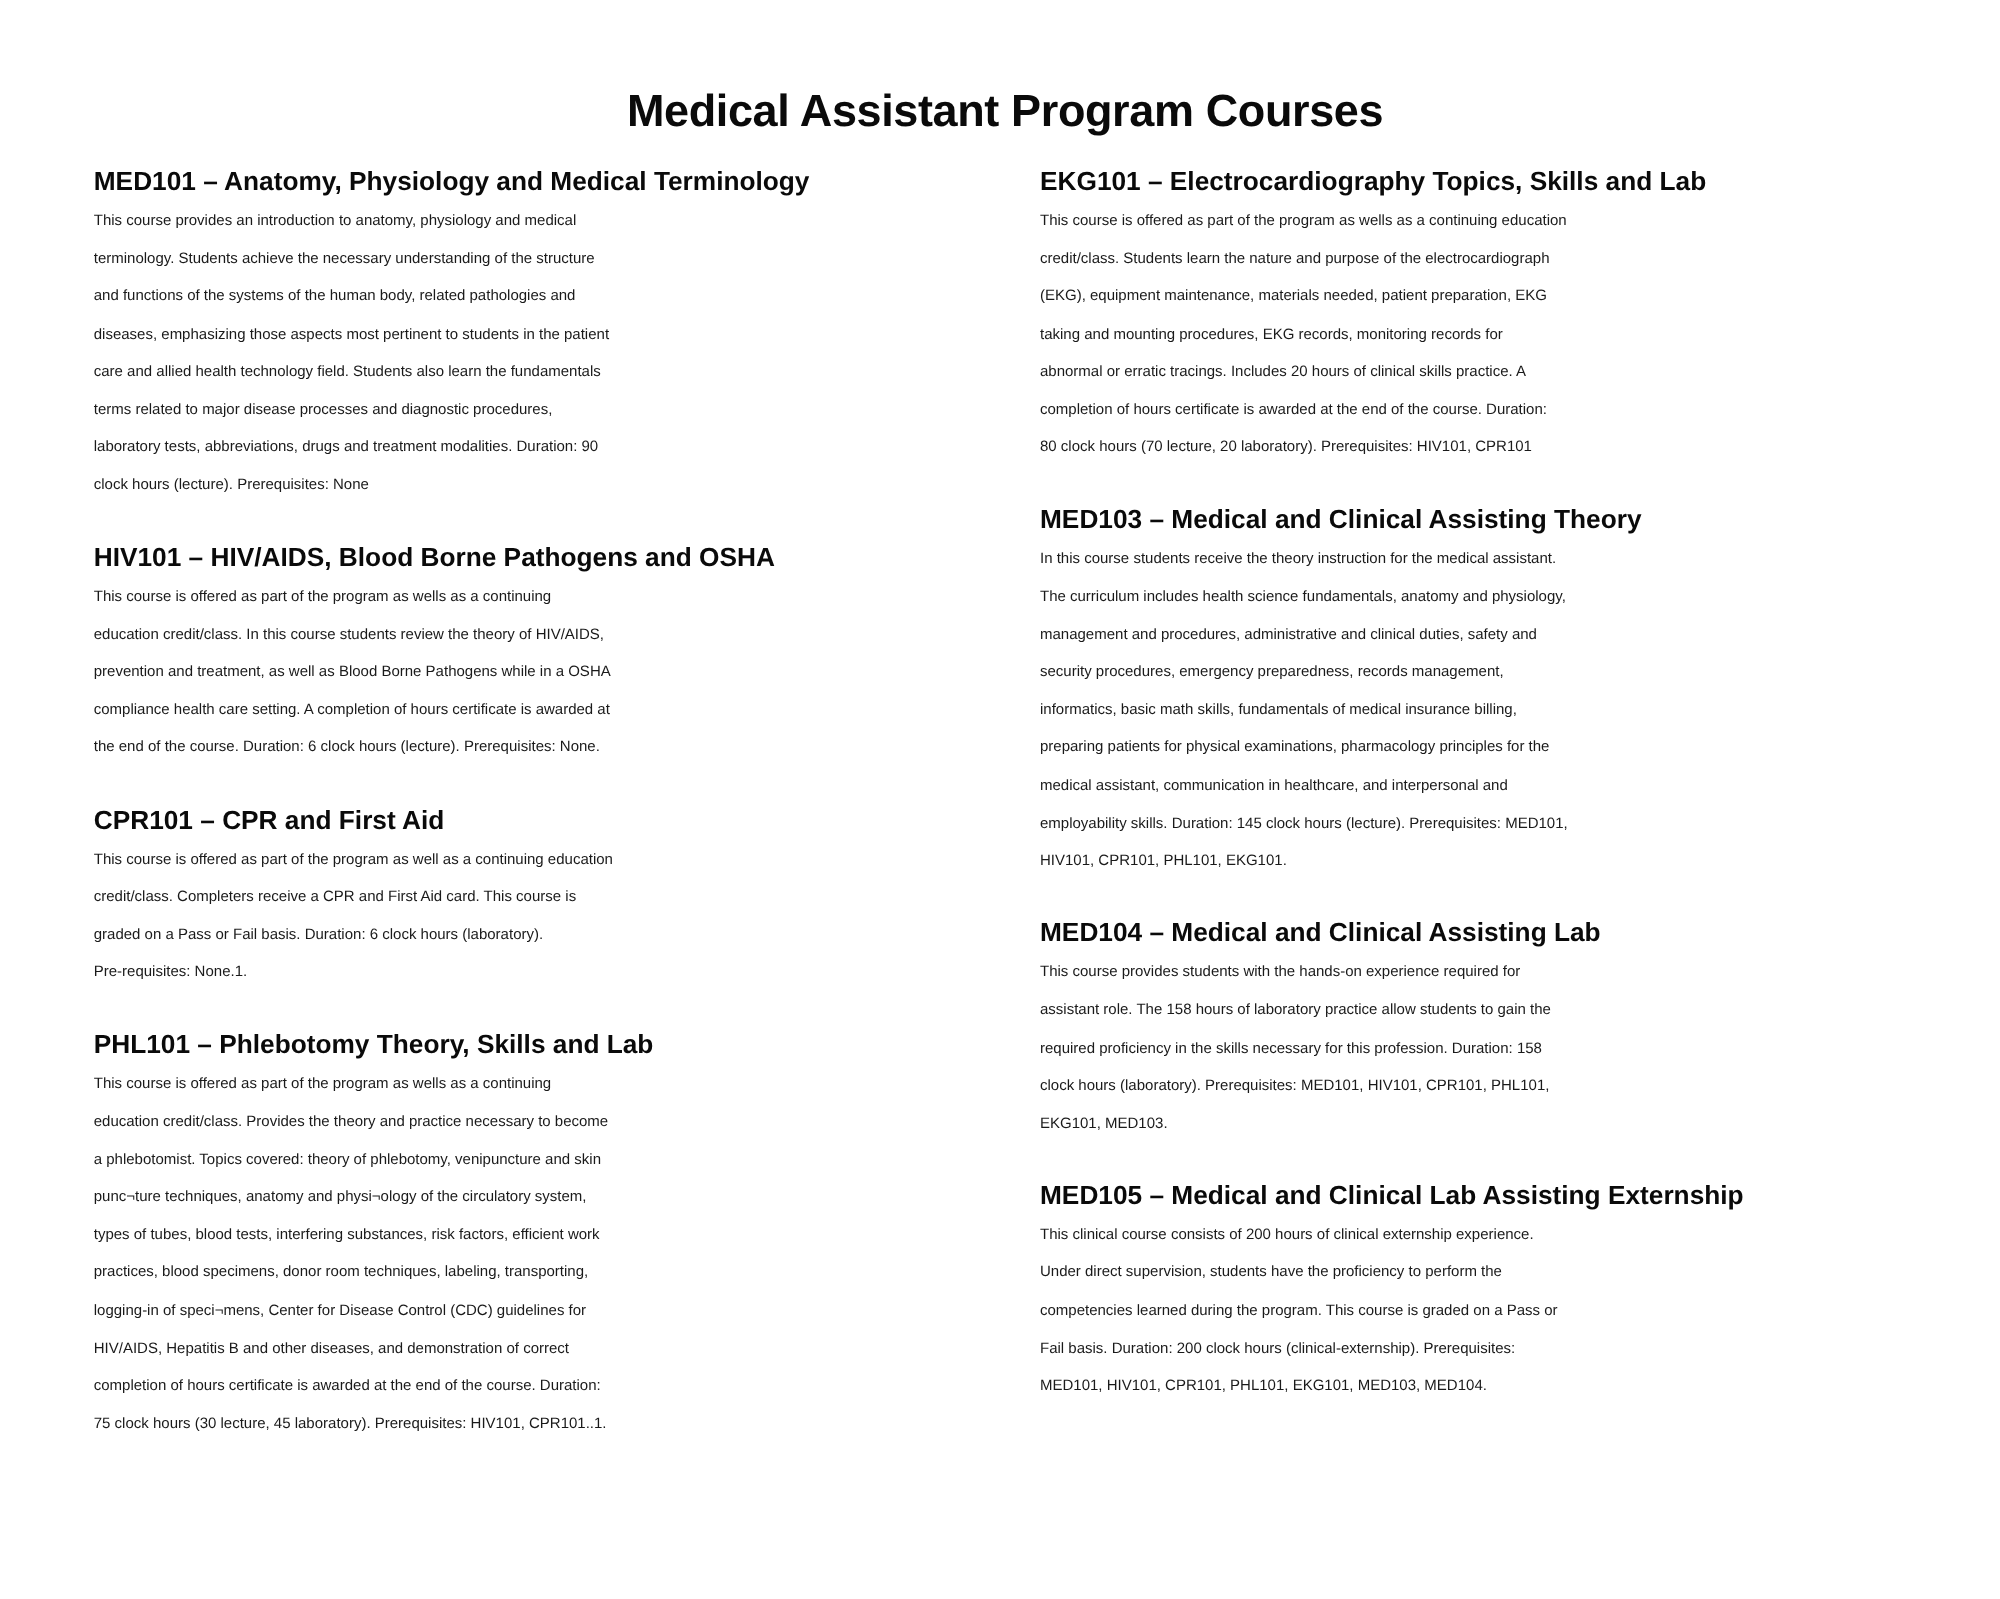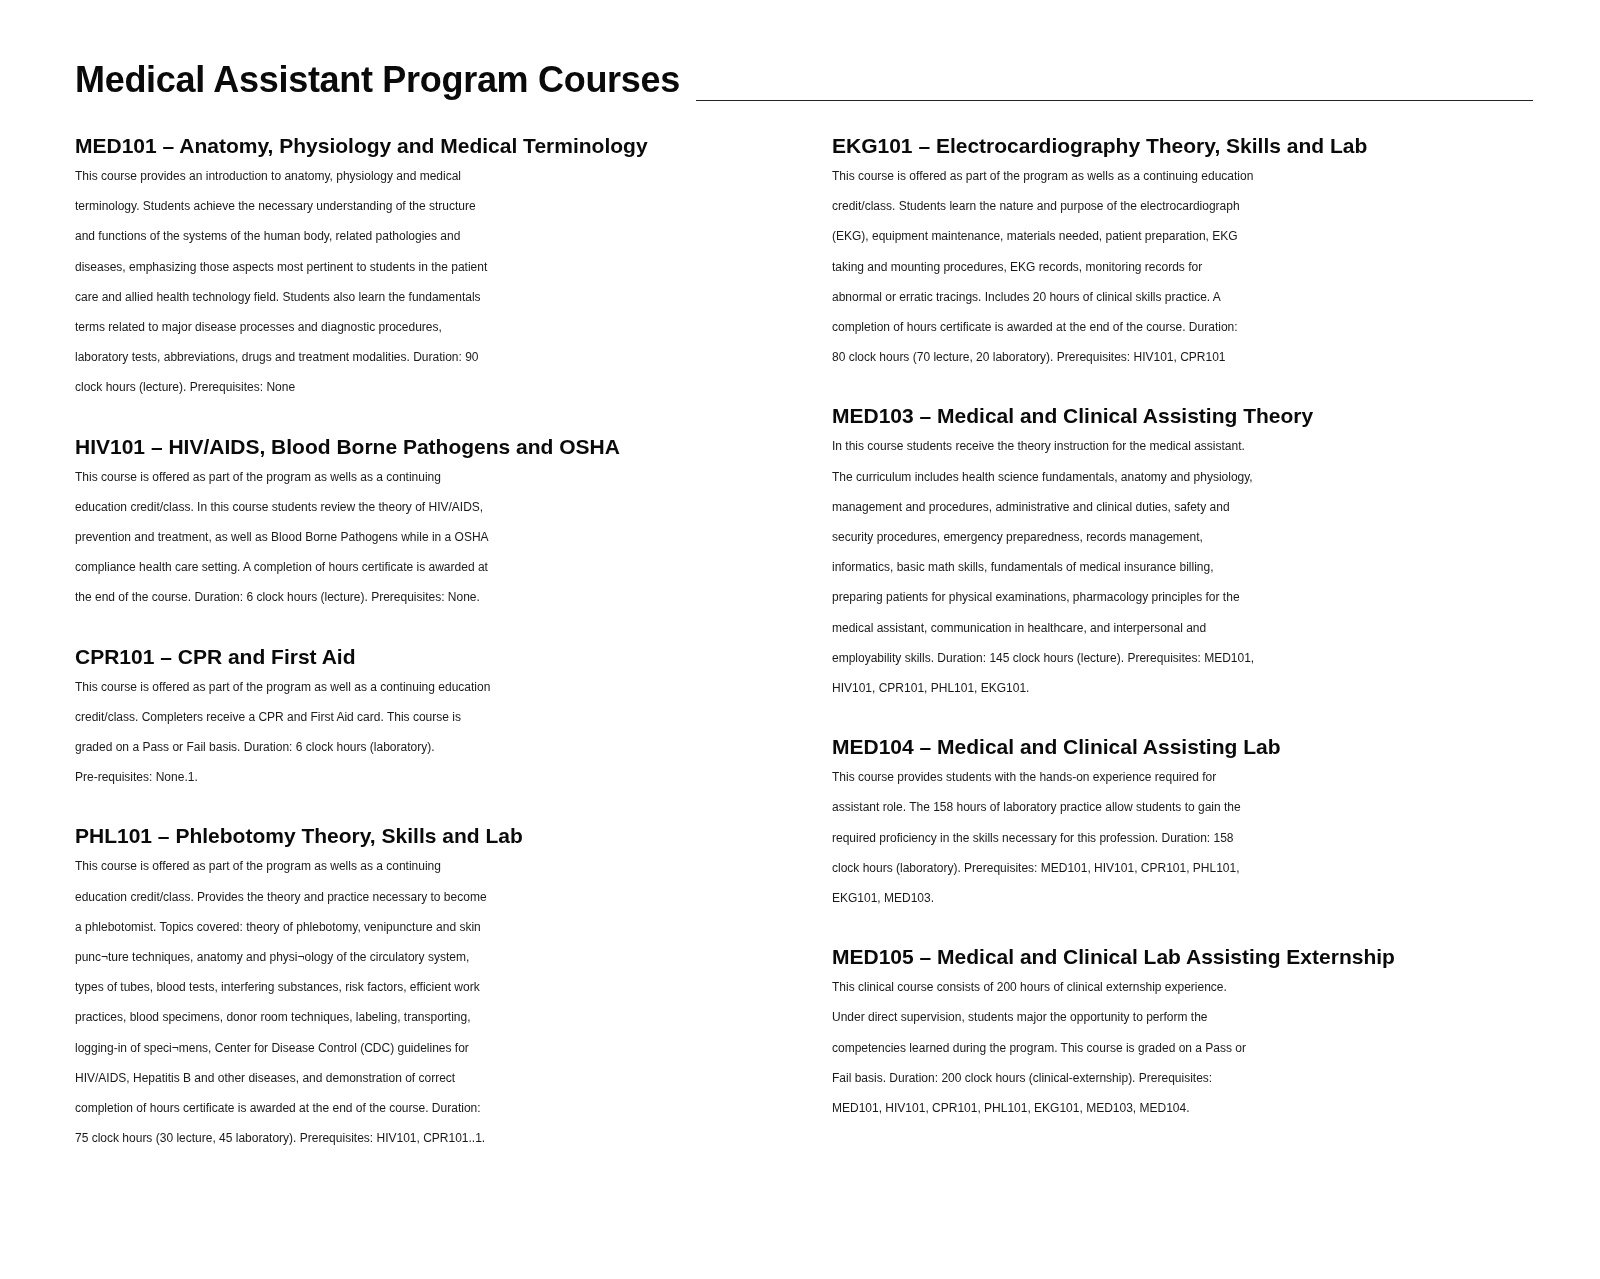--- a/index.html
+++ b/index.html
@@ -11,25 +11,26 @@
       width: 1600px;
       height: 1279px;
       position: relative;
       overflow: hidden;
       color: #111111;
       font-family: "Liberation Sans", sans-serif;
     }
     .header {
       position: absolute;
       left: 75px;
-      top: 49px;
+      top: 68px;
       width: 1458px;
       height: 52px;
       display: flex;
-      align-items: flex-end;
+      align-items: center;
+      flex-direction: column;
     }
     .page-title {
       font-family: "Liberation Sans", sans-serif;
       font-weight: bold;
       font-size: 36px;
       letter-spacing: -0.3px;
       color: #0a0a0a;
       white-space: nowrap;
       margin: 0;
     }
@@ -126,21 +127,21 @@
         <span class="line">practices, blood specimens, donor room techniques, labeling, transporting,</span>
         <span class="line">logging-in of speci¬mens, Center for Disease Control (CDC) guidelines for</span>
         <span class="line">HIV/AIDS, Hepatitis B and other diseases, and demonstration of correct</span>
         <span class="line">completion of hours certificate is awarded at the end of the course. Duration:</span>
         <span class="line">75 clock hours (30 lecture, 45 laboratory). Prerequisites: HIV101, CPR101..1.</span>
       </p>
     </section>
   </div>
 <div class="column col-right">
     <section class="course">
-      <h2 class="course-title">EKG101 – Electrocardiography Theory, Skills and Lab</h2>
+      <h2 class="course-title">EKG101 – Electrocardiography Topics, Skills and Lab</h2>
       <p class="course-body">
         <span class="line">This course is offered as part of the program as wells as a continuing education</span>
         <span class="line">credit/class. Students learn the nature and purpose of the electrocardiograph</span>
         <span class="line">(EKG), equipment maintenance, materials needed, patient preparation, EKG</span>
         <span class="line">taking and mounting procedures, EKG records, monitoring records for</span>
         <span class="line">abnormal or erratic tracings. Includes 20 hours of clinical skills practice. A</span>
         <span class="line">completion of hours certificate is awarded at the end of the course. Duration:</span>
         <span class="line">80 clock hours (70 lecture, 20 laboratory). Prerequisites: HIV101, CPR101</span>
       </p>
     </section>
@@ -168,19 +169,19 @@
         <span class="line">required proficiency in the skills necessary for this profession. Duration: 158</span>
         <span class="line">clock hours (laboratory). Prerequisites: MED101, HIV101, CPR101, PHL101,</span>
         <span class="line">EKG101, MED103.</span>
       </p>
     </section>
     <div class="gap"></div>
     <section class="course">
       <h2 class="course-title">MED105 – Medical and Clinical Lab Assisting Externship</h2>
       <p class="course-body">
         <span class="line">This clinical course consists of 200 hours of clinical externship experience.</span>
-        <span class="line">Under direct supervision, students major the opportunity to perform the</span>
+        <span class="line">Under direct supervision, students have the proficiency to perform the</span>
         <span class="line">competencies learned during the program. This course is graded on a Pass or</span>
         <span class="line">Fail basis. Duration: 200 clock hours (clinical-externship). Prerequisites:</span>
         <span class="line">MED101, HIV101, CPR101, PHL101, EKG101, MED103, MED104.</span>
       </p>
     </section>
   </div>
 
 </body></html>

